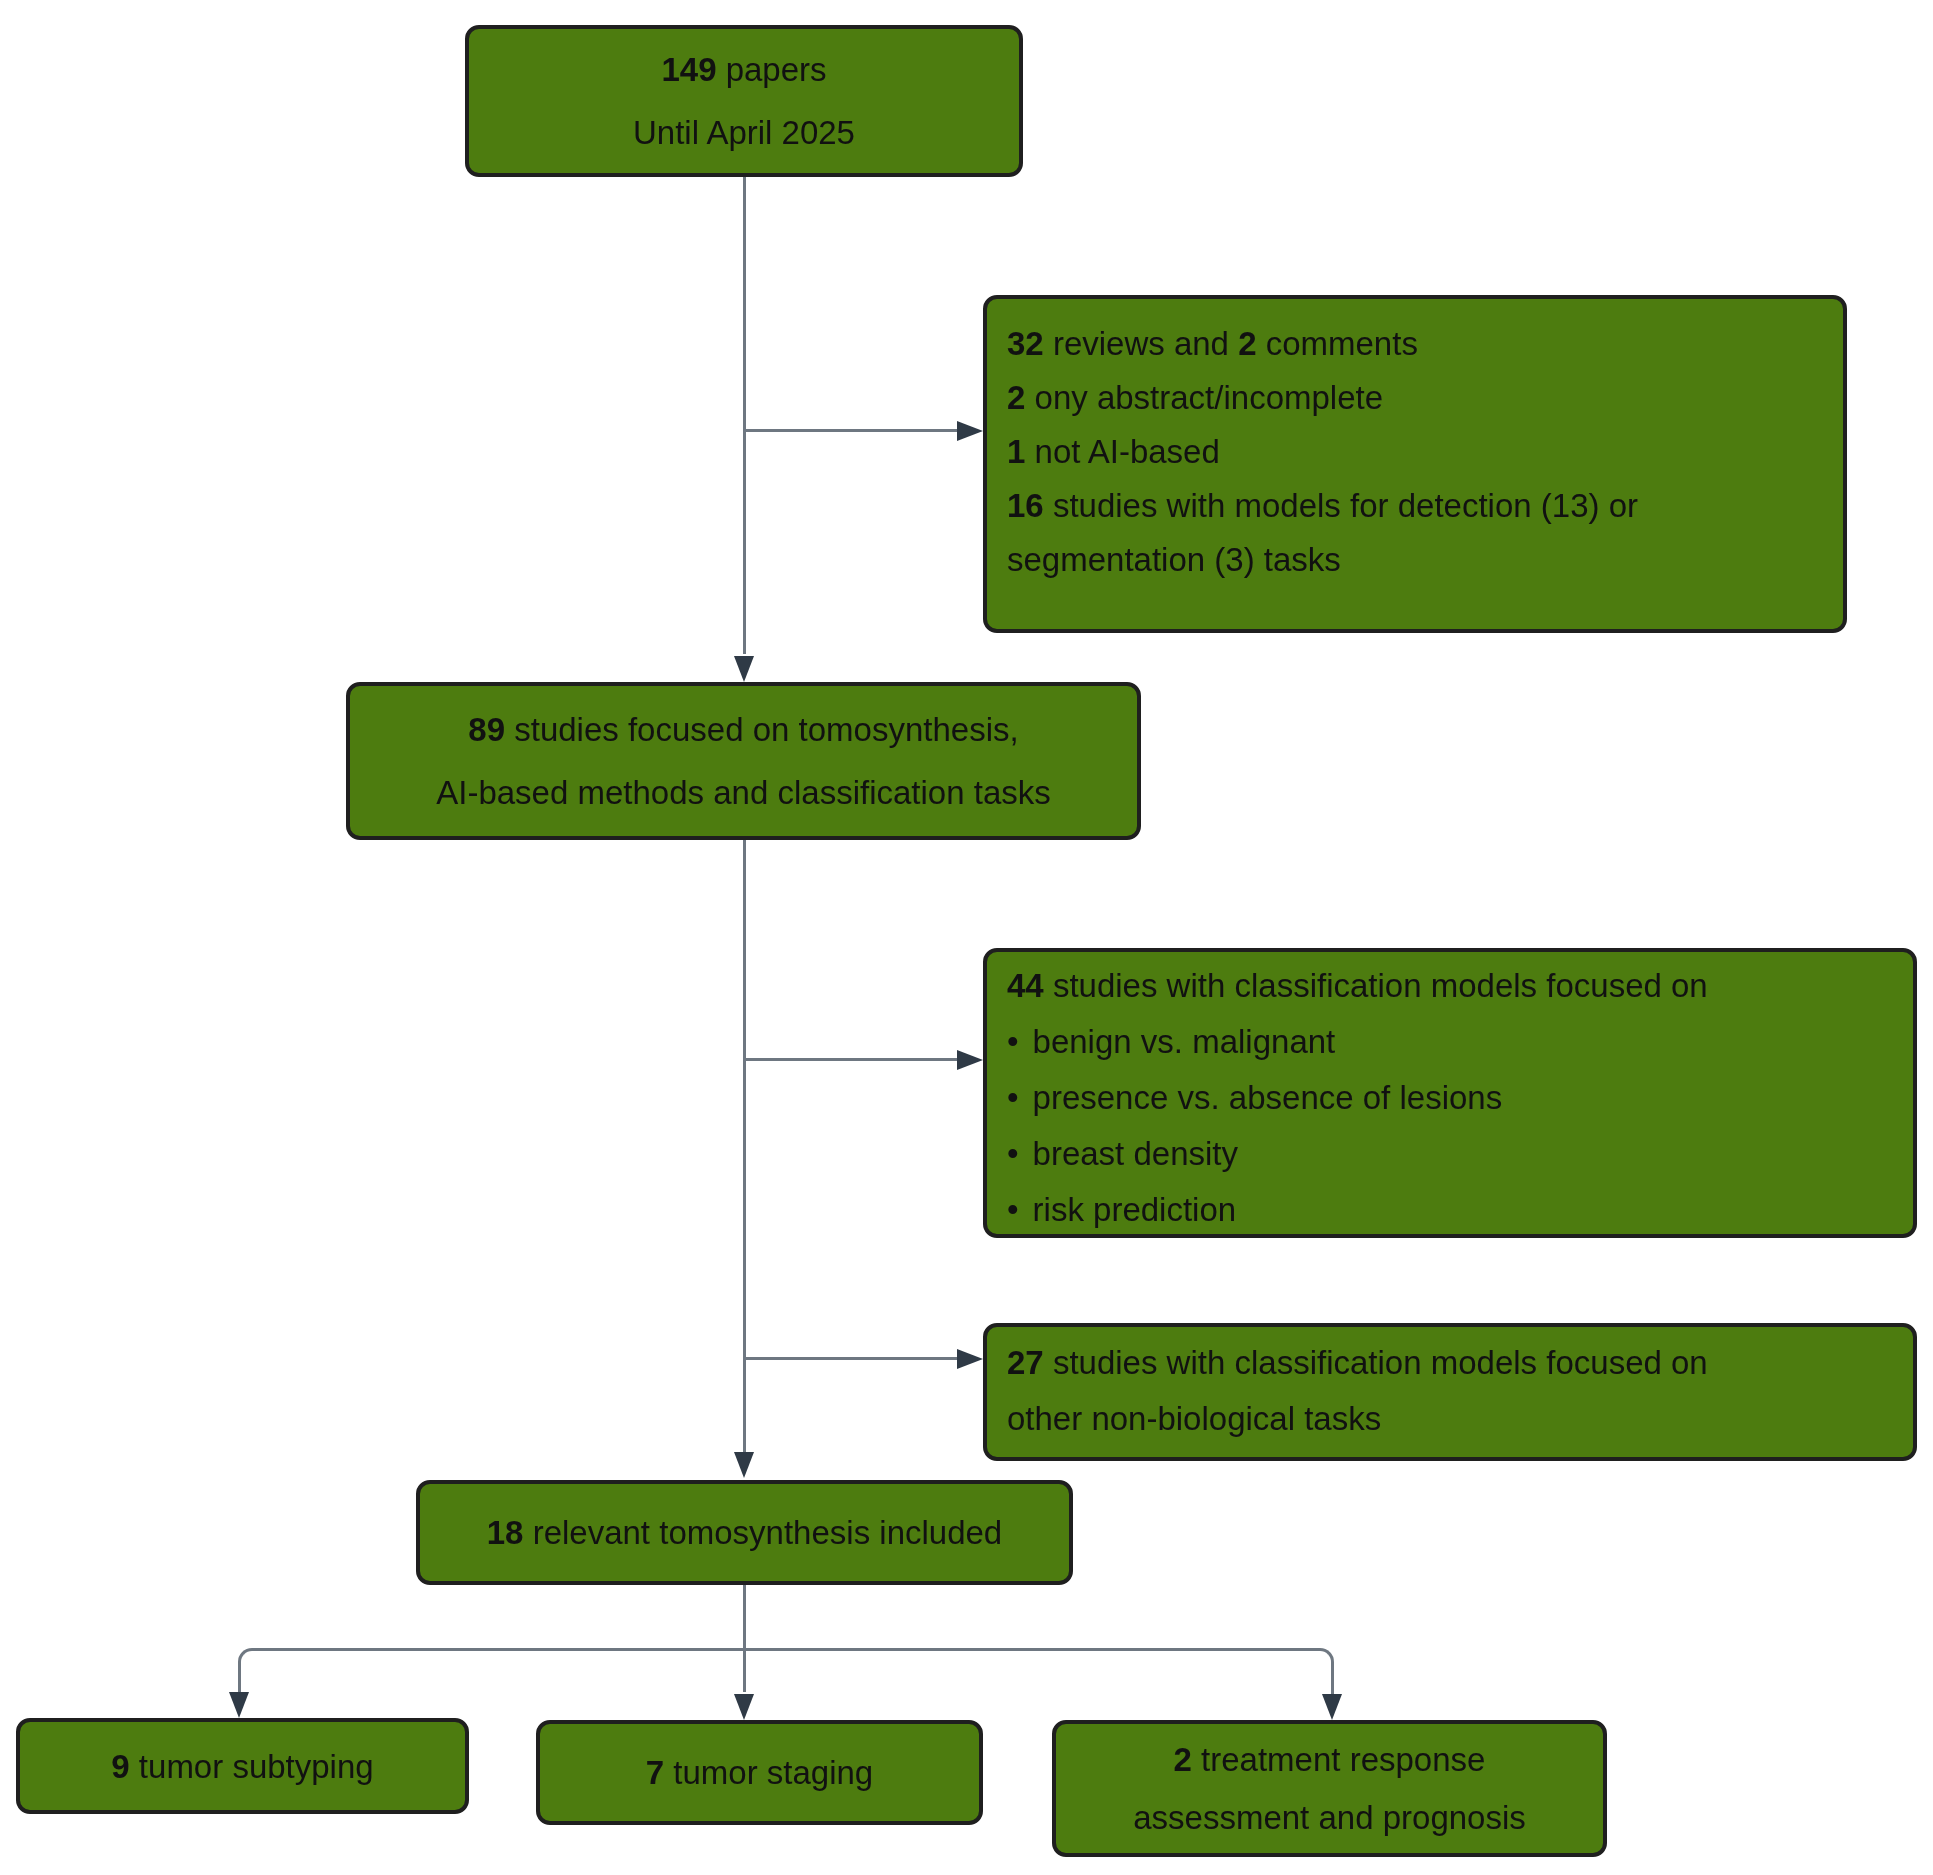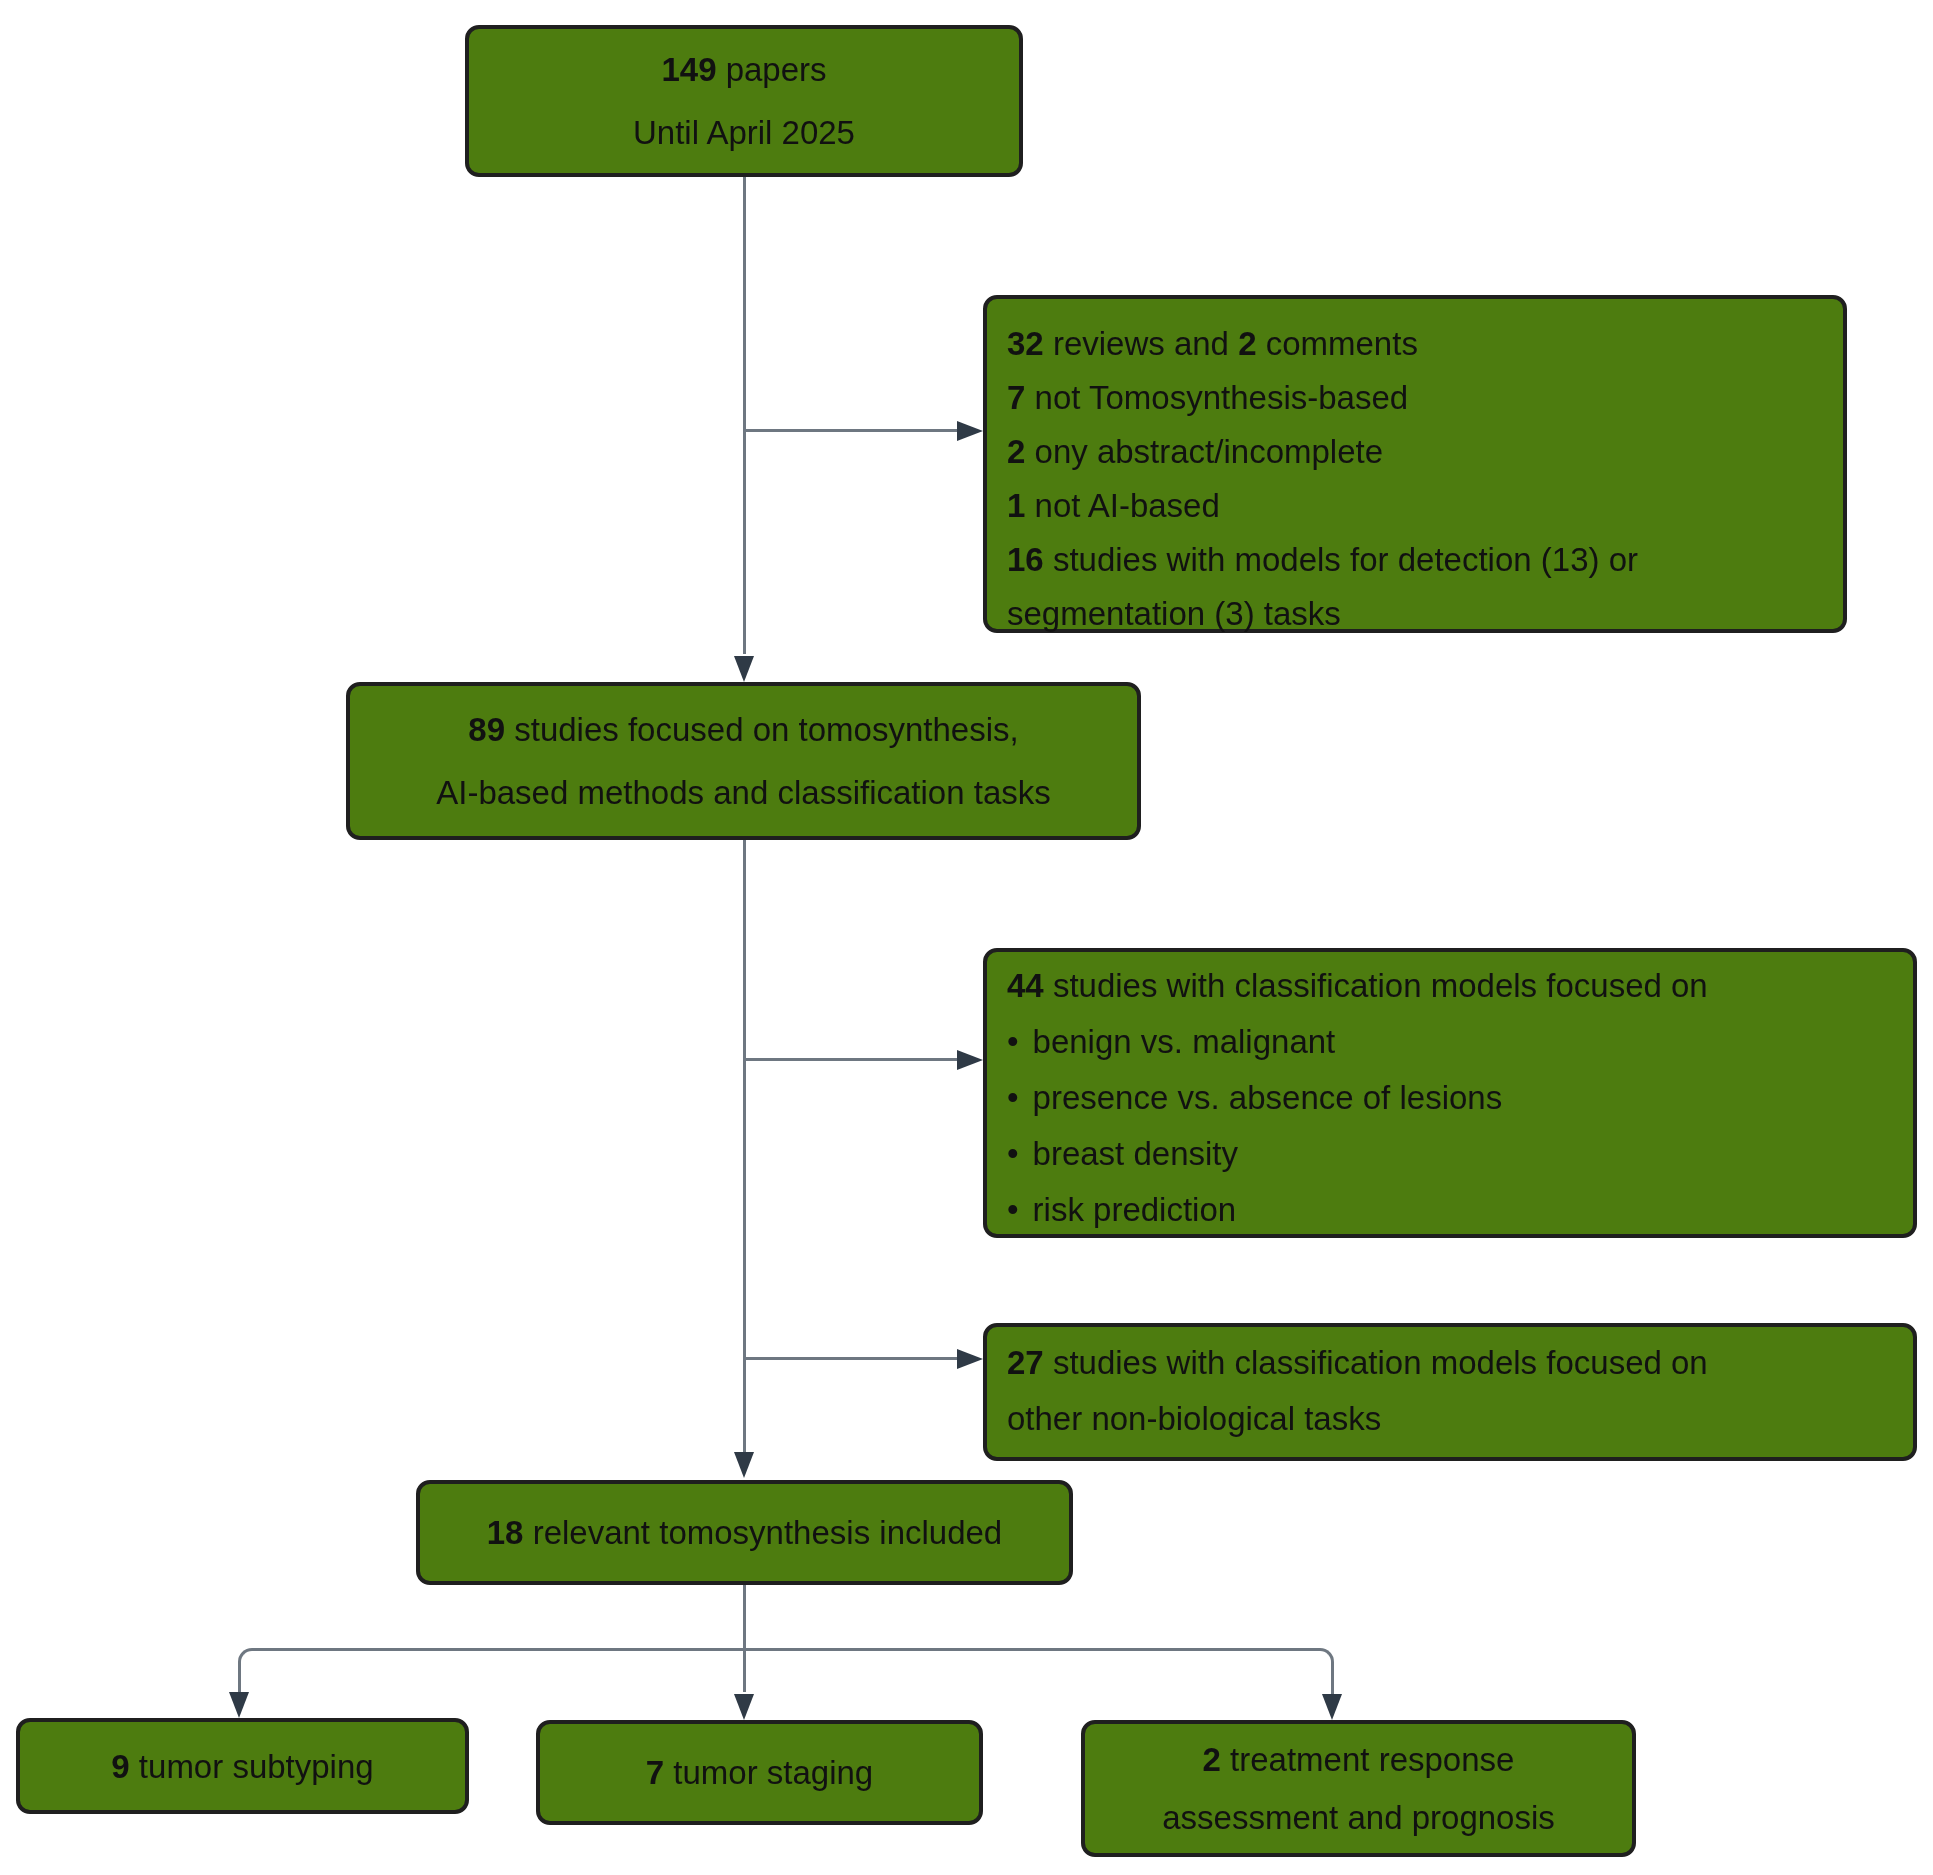--- a/index.html
+++ b/index.html
@@ -83,21 +83,20 @@
   <div class="arrow-down" style="left:734px;top:1694px;"></div>
   <div class="arrow-down" style="left:1322px;top:1694px;"></div>
 
   <div class="box center" style="left:465px;top:25px;width:558px;height:152px;">
     <div class="line"><b>149</b><span> papers</span></div>
     <div class="line">Until April 2025</div>
   </div>
 
   <div class="box left-pad" style="left:983px;top:262px;width:864px;height:338px;">
     <div class="line"><b>32</b><span> reviews and </span><b>2</b><span> comments</span></div>
-    <div class="line"><b>7</b><span> not Tomosynthesis-based</span></div>
     <div class="line"><b>2</b><span> ony abstract/incomplete</span></div>
     <div class="line"><b>1</b><span> not AI-based</span></div>
     <div class="line"><b>16</b><span> studies with models for detection (13) or segmentation (3) tasks</span></div>
   </div>
 
   <div class="box center" style="left:346px;top:682px;width:795px;height:158px;">
     <div class="line"><b>89</b><span> studies focused on tomosynthesis,</span></div>
     <div class="line">AI-based methods and classification tasks</div>
   </div>
 
@@ -119,18 +118,18 @@
   </div>
 
   <div class="box center" style="left:16px;top:1718px;width:453px;height:96px;">
     <div class="line"><b>9</b><span> tumor subtyping</span></div>
   </div>
 
   <div class="box center" style="left:536px;top:1720px;width:447px;height:105px;align-items:center;">
     <div class="line"><b>7</b><span> tumor staging</span></div>
   </div>
 
-  <div class="box center" style="left:1052px;top:1720px;width:555px;height:137px;margin-left:29px;">
+  <div class="box center" style="left:1052px;top:1720px;width:555px;height:137px;">
     <div class="line" style="line-height:58px;"><b>2</b><span> treatment response</span></div>
     <div class="line" style="line-height:58px;">assessment and prognosis</div>
   </div>
 
 </div>
 
 </body></html>

